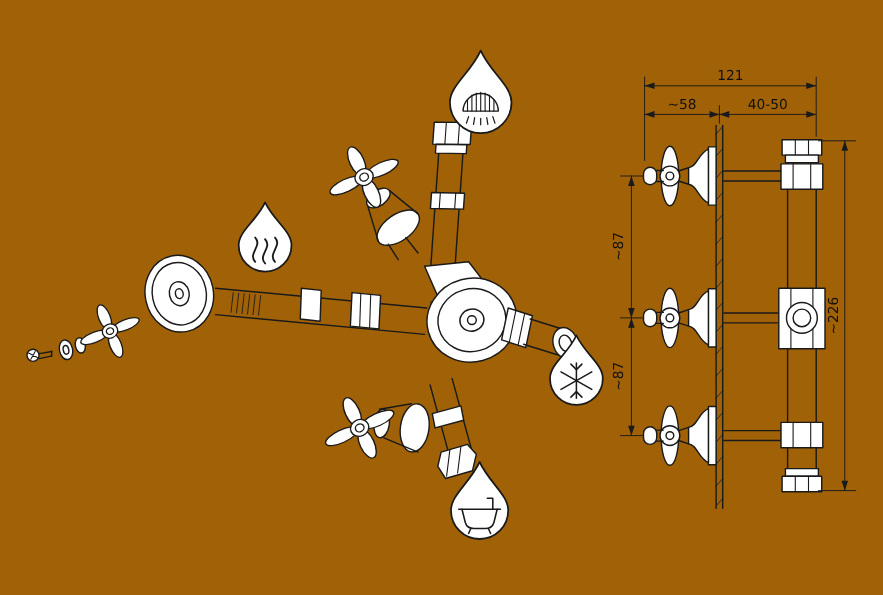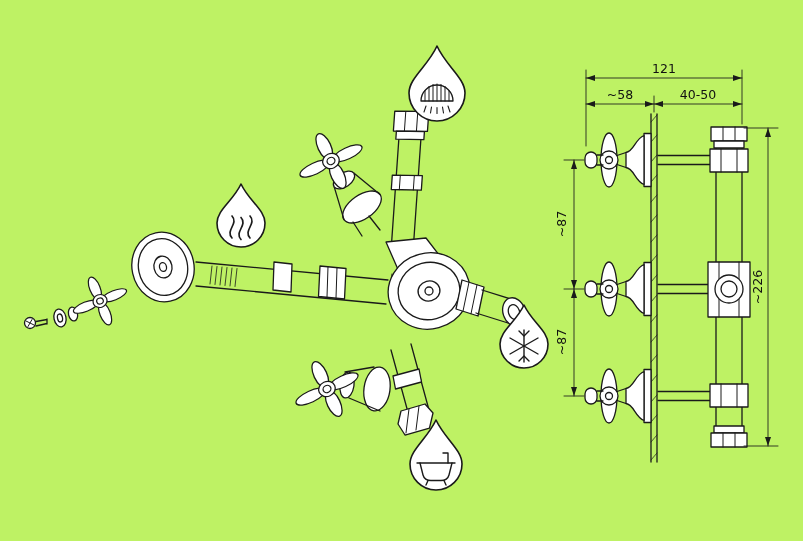--- a/index.html
+++ b/index.html
@@ -1,16 +1,16 @@
 <!DOCTYPE html>
 <html><head>
 <meta charset="utf-8">
 <style>
   html,body{margin:0;padding:0;background:#ffffff;}
-  .canvas{position:relative;width:803px;height:541px;background:#bef264;overflow:hidden;}
+  .canvas{position:relative;width:803px;height:541px;background:#a16207;overflow:hidden;}
   svg{display:block;}
   text.dl{font-family:"DejaVu Sans","Liberation Sans",sans-serif;font-size:12.5px;fill:#111;stroke:none;}
 </style>
 </head>
 <body>
 
 <div class="canvas">
 <svg width="803" height="541" viewBox="0 0 803 541" fill="none" stroke="#1a1a1a" stroke-width="1.3" stroke-linecap="round" stroke-linejoin="round">
 
   <g>

